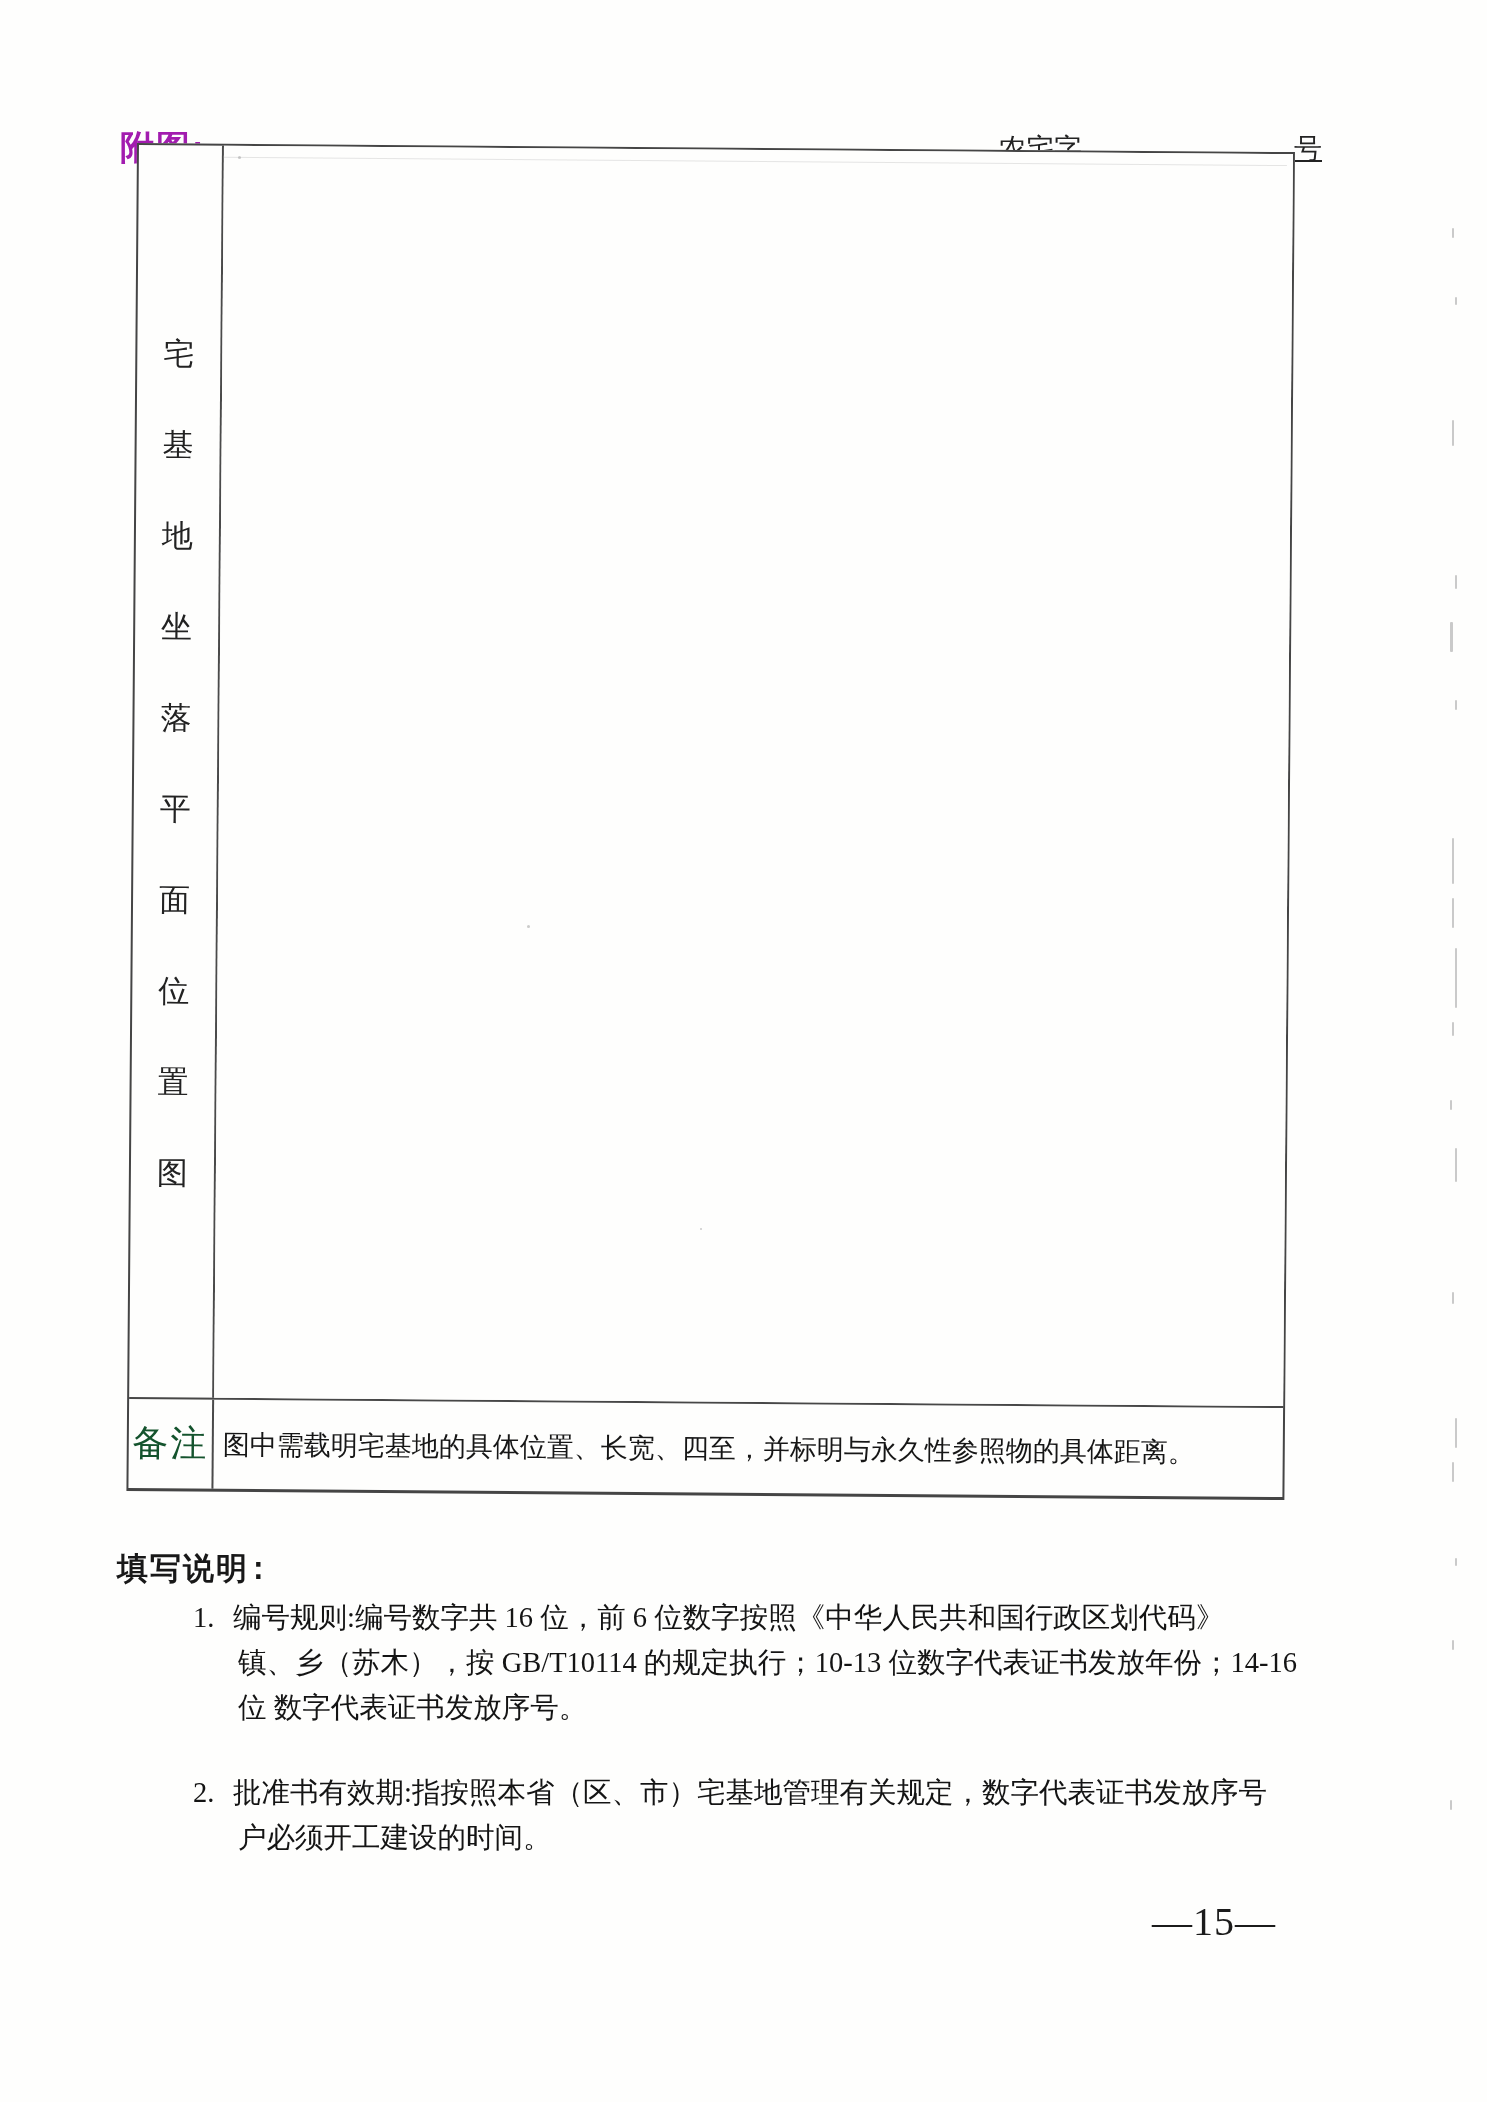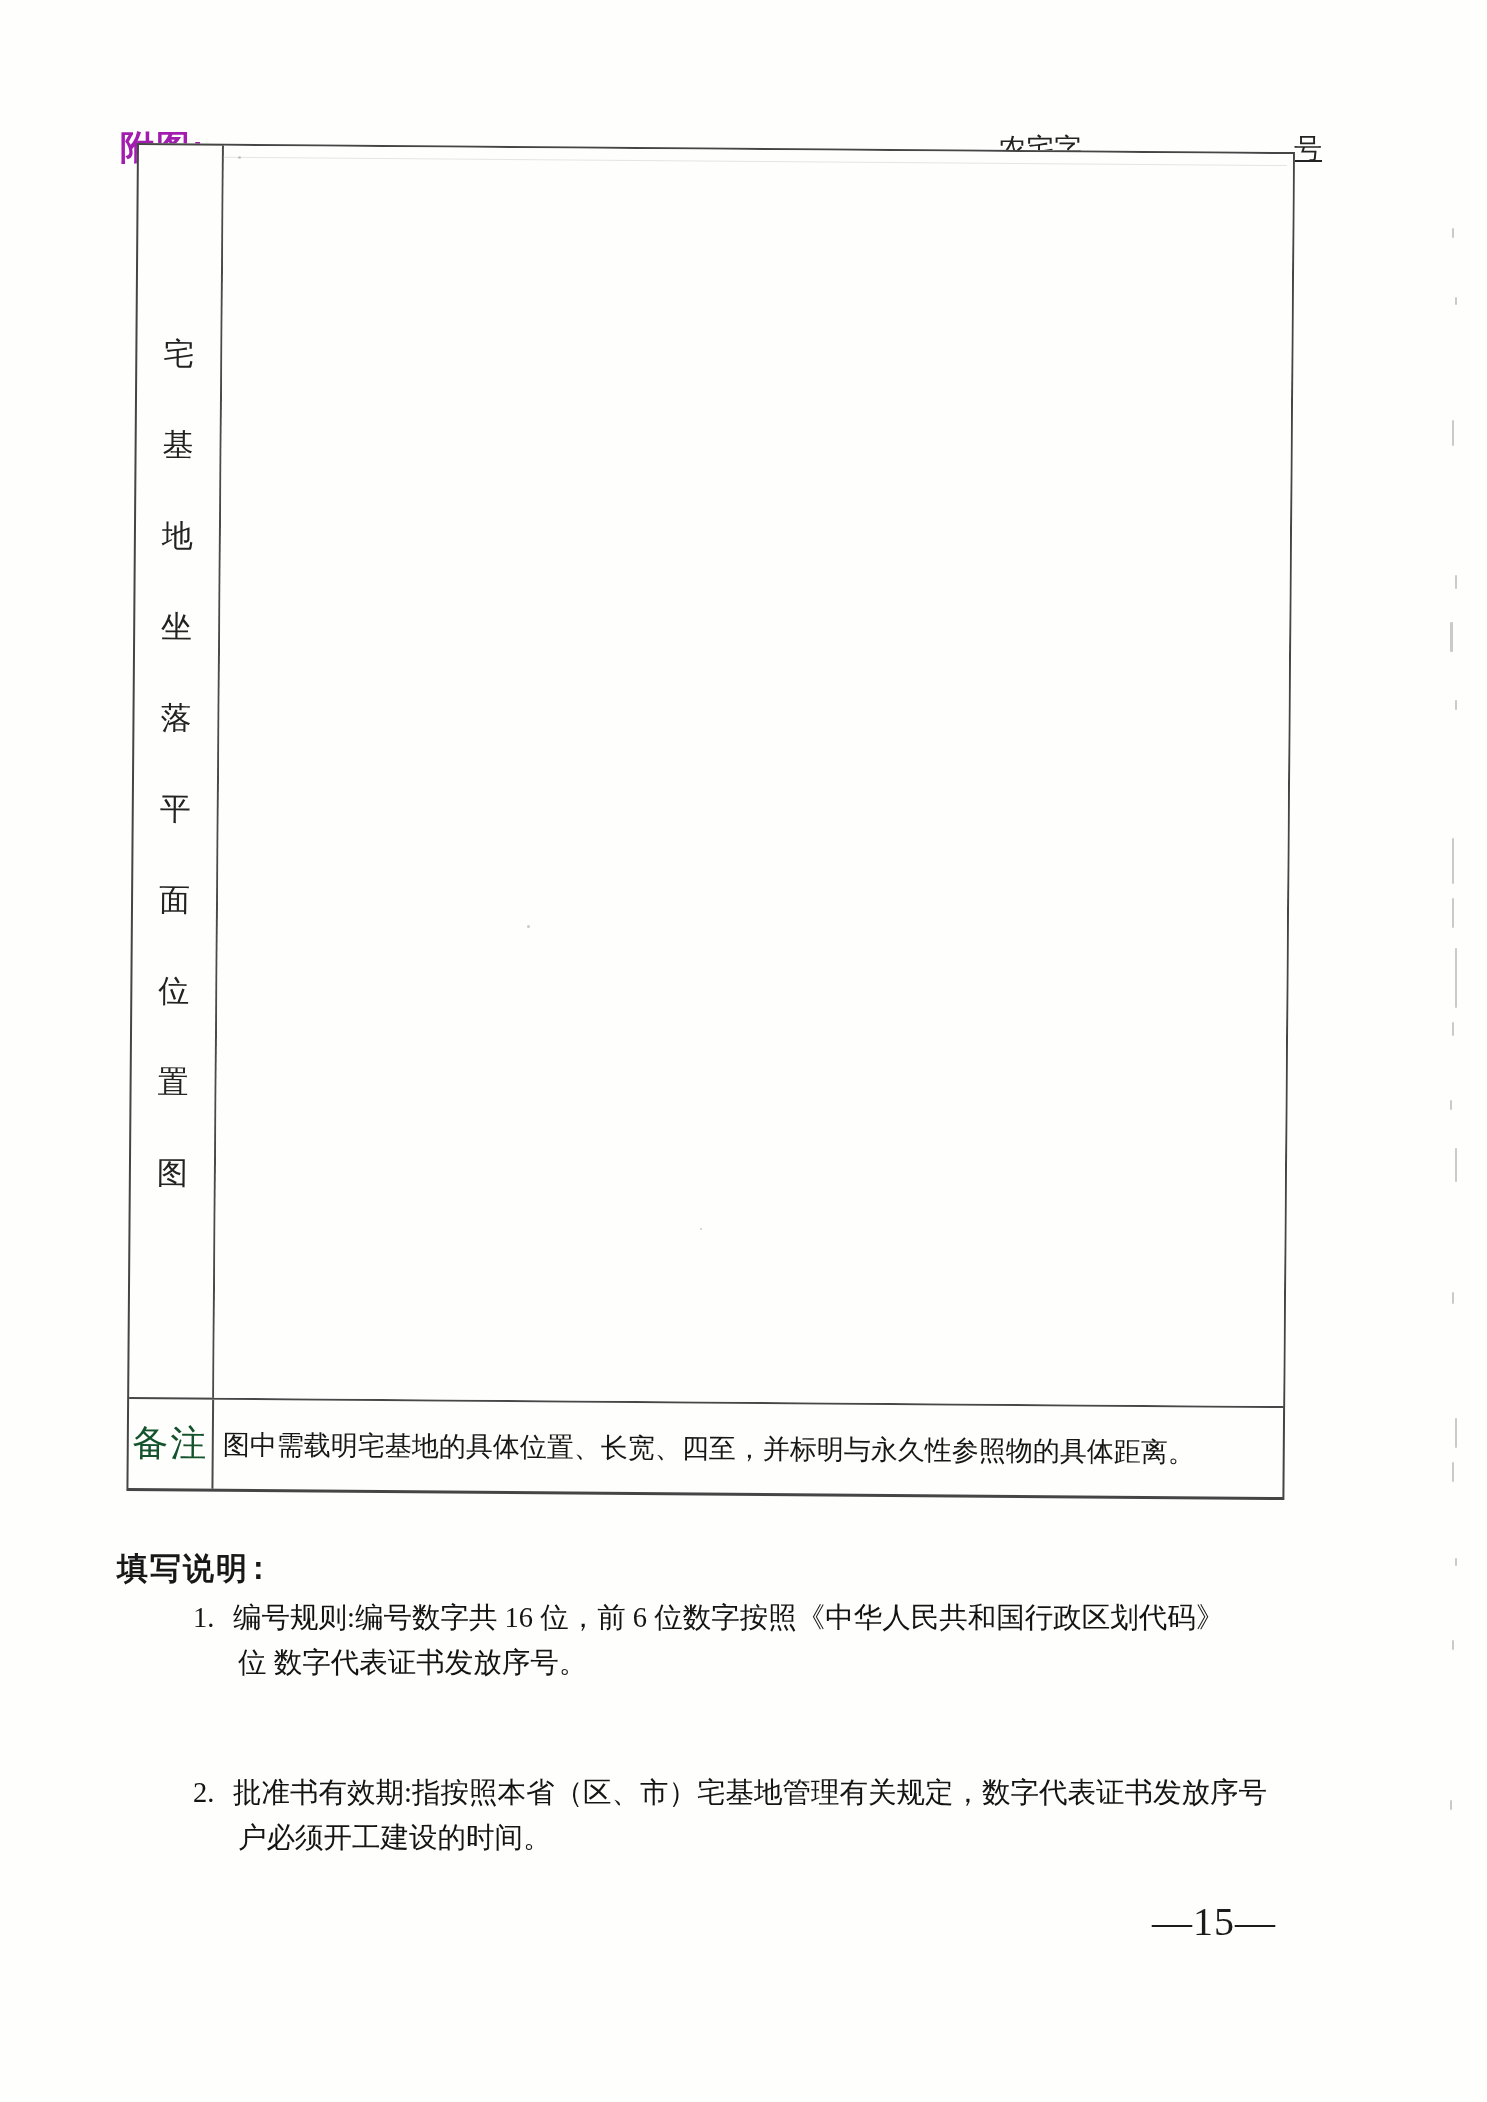--- a/index.html
+++ b/index.html
@@ -132,20 +132,21 @@
       <div class="remark-label">备注</div>
       <div class="remark-text">图中需载明宅基地的具体位置、长宽、四至，并标明与永久性参照物的具体距离。</div>
     </div>
   </div>
 
   <div class="instructions-title">填写说明:</div>
 
   <div class="instruction-item" id="item-1">
     <span class="item-number">1.</span>
     <div class="line">编号规则:编号数字共 16 位，前 6 位数字按照《中华人民共和国行政区划代码》</div>
+    <div class="line wrap-indent">镇、乡（苏木），按 GB/T10114 的规定执行；10-13 位数字代表证书发放年份；14-16</div>
     <div class="line wrap-indent">位 数字代表证书发放序号。</div>
   </div>
 
   <div class="instruction-item" id="item-2">
     <span class="item-number">2.</span>
     <div class="line">批准书有效期:指按照本省（区、市）宅基地管理有关规定，数字代表证书发放序号</div>
     <div class="line wrap-indent">户必须开工建设的时间。</div>
   </div>
 
   <div class="page-number">—15—</div>

